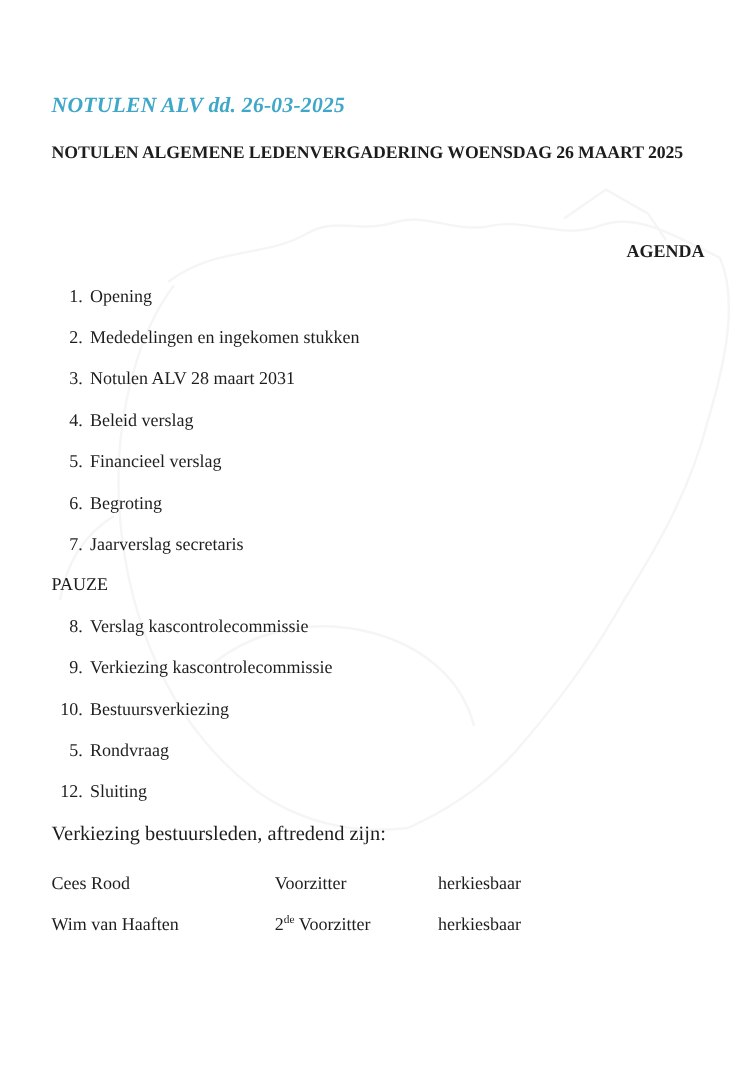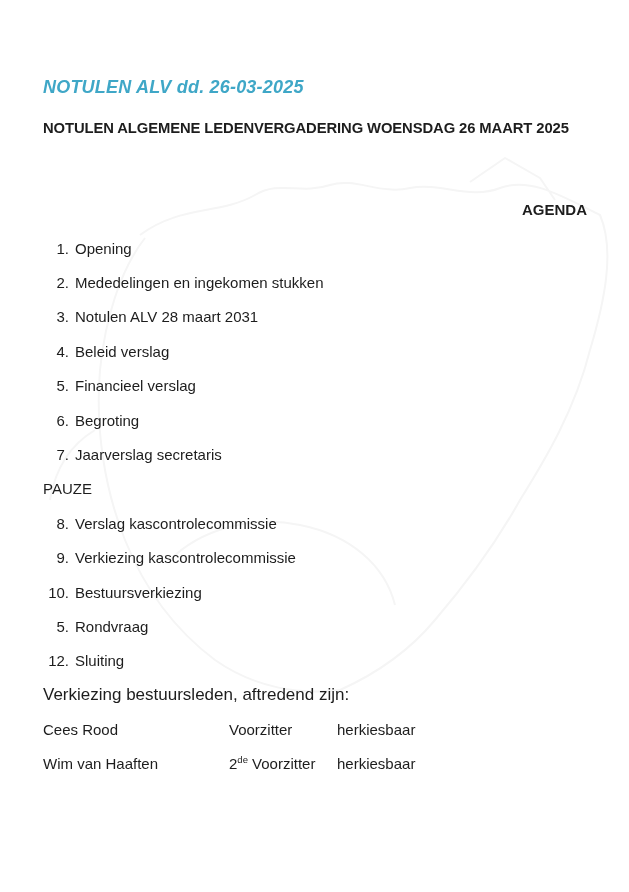--- a/index.html
+++ b/index.html
@@ -6,21 +6,21 @@
     margin: 0;
     padding: 0;
     background: #ffffff;
   }
   .page {
     position: relative;
     width: 629px;
     height: 892px;
     background: #ffffff;
     overflow: hidden;
-    font-family: Liberation Sans, sans-serif;
+    font-family: Liberation Serif, serif;
     color: #1d1d1d;
   }
   .watermark {
     position: absolute;
     left: 0;
     top: 0;
     width: 629px;
     height: 892px;
     pointer-events: none;
   }
@@ -74,39 +74,40 @@
   }
   .intro-row {
     height: 34.4px;
     display: flex;
     align-items: center;
     font-size: 17px;
   }
   .election-row {
     height: 34px;
     display: flex;
-    align-items: center;
+    align-items: flex-end;
     font-size: 15px;
   }
   .election-row .col-name {
     flex: 0 0 159px;
     width: 159px;
   }
   .election-row .col-role {
     flex: 0 0 108px;
     width: 108px;
     white-space: pre;
     margin-left: 27px;
   }
   .election-row .col-role sup {
     font-size: 9.5px;
     line-height: 0;
   }
   .election-row .col-status {
     flex: 1 1 auto;
+    margin-left: 28px;
   }
 </style>
 </head>
 <body>
 
 <div class="page" style="color: rgb(29, 29, 29);">
 
   <svg class="watermark" viewBox="0 0 629 892" xmlns="http://www.w3.org/2000/svg" aria-hidden="true">
     <g fill="none" stroke="#f5f5f5" stroke-width="2" stroke-linejoin="round">
       <path d="M140,235 C180,205 220,215 255,195 C280,180 300,195 330,185 C355,177 380,195 410,188 C440,182 470,200 500,188 C530,177 560,195 600,215 C615,250 605,300 590,350 C575,410 545,460 520,500 C495,545 465,585 435,620 C410,650 380,672 340,690"></path>

